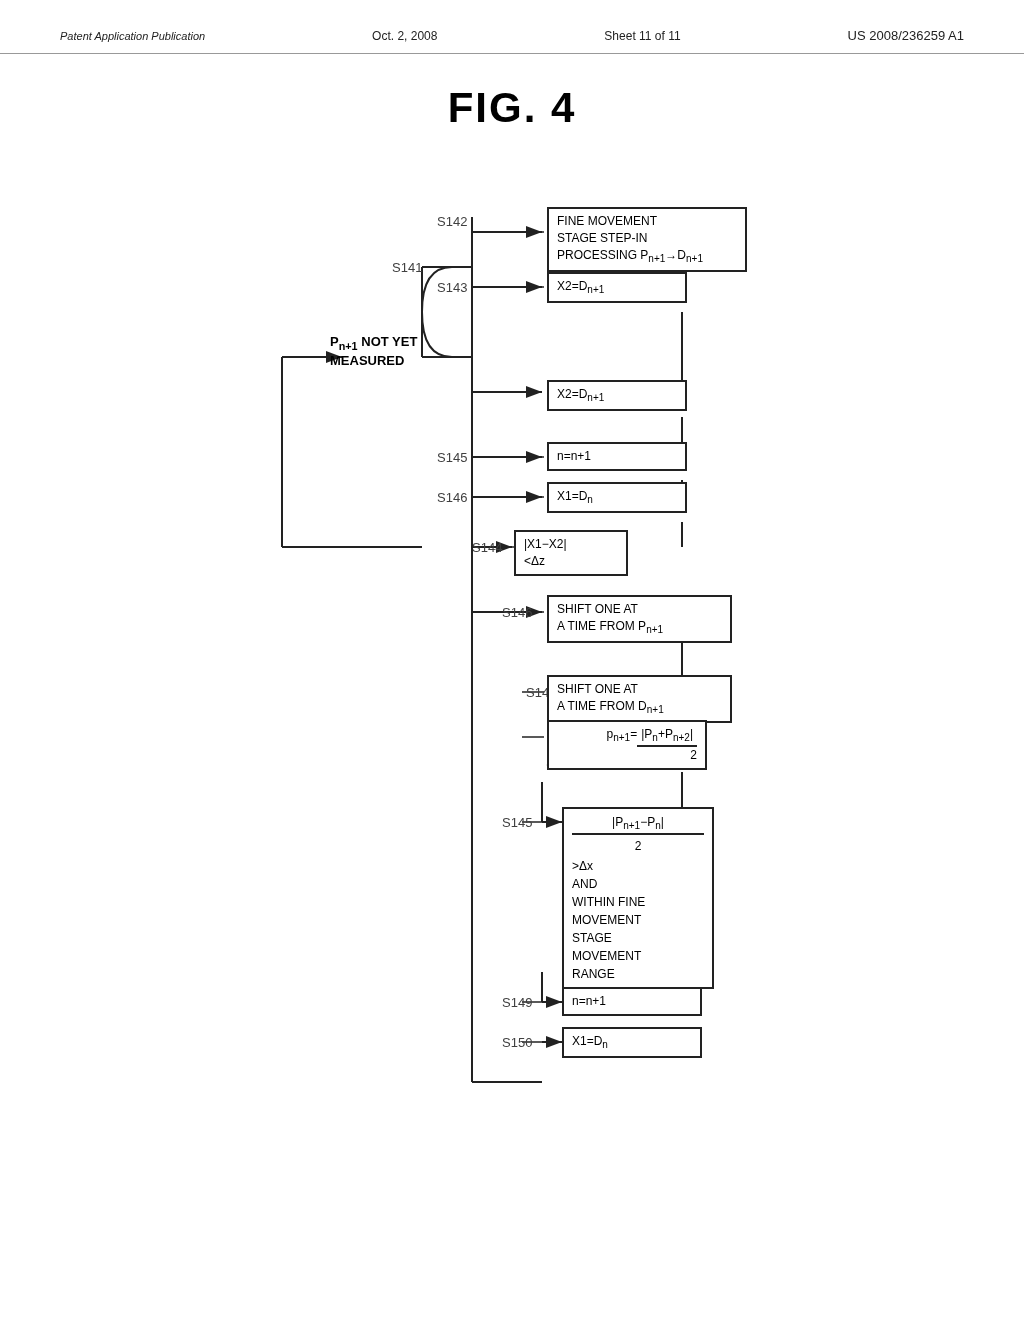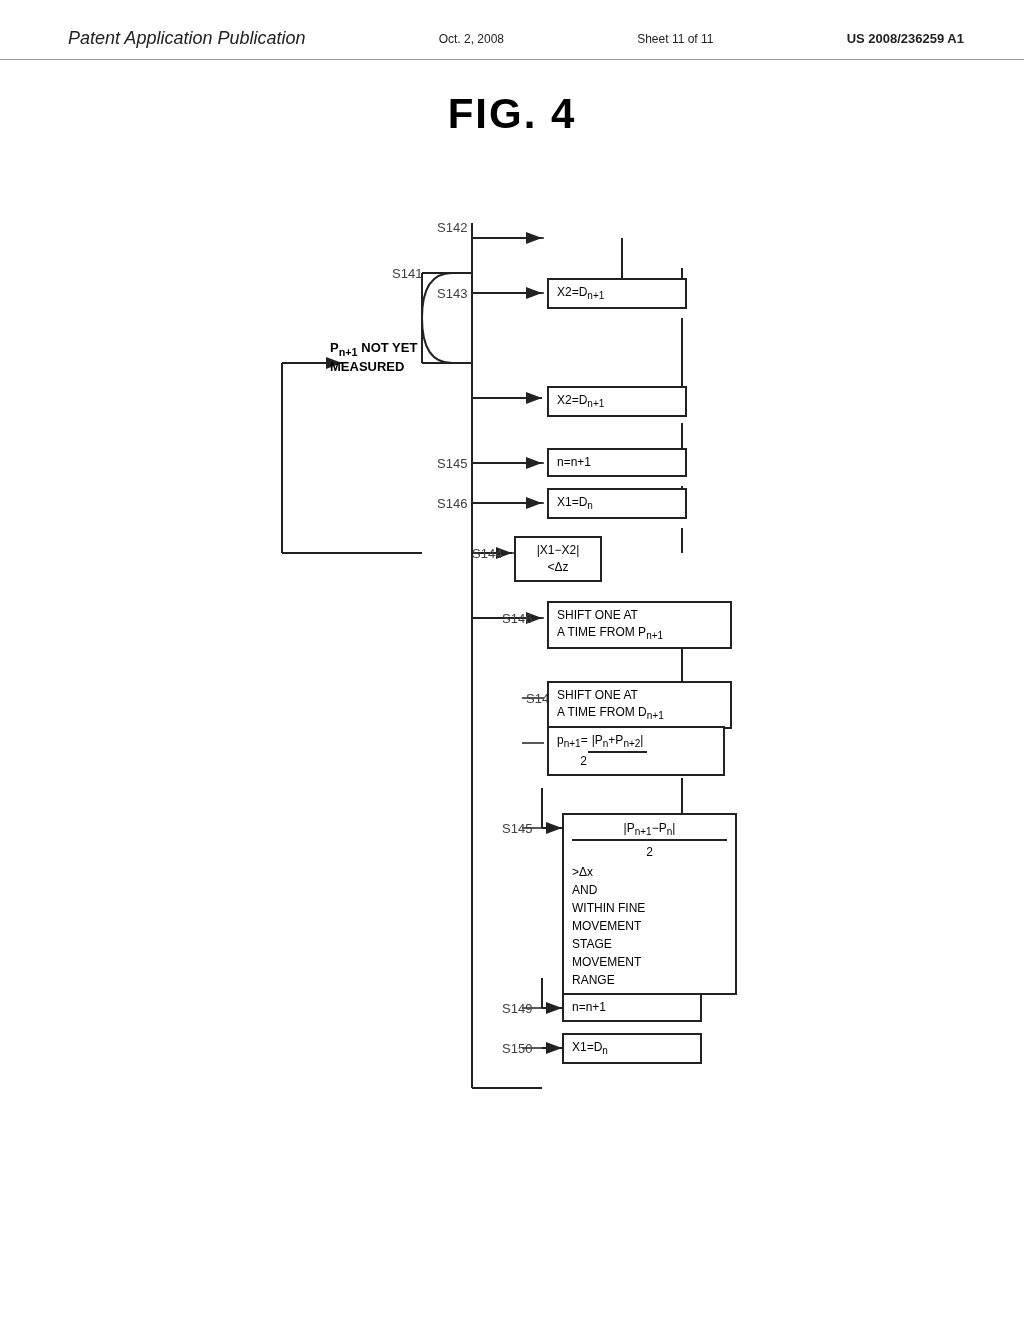--- a/index.html
+++ b/index.html
@@ -20,23 +20,23 @@
     }
     .header {
       display: flex;
       justify-content: space-between;
       align-items: center;
       padding: 28px 60px 10px 60px;
       border-bottom: 1px solid #999;
       font-size: 13px;
       color: #222;
     }
-    .header-left { font-style: italic; font-size: 18px; margin-left: 8px; }
+    .header-left { font-style: italic; font-size: 11px; }
     .header-center { font-size: 12px; }
-    .header-right { font-size: 13px; font-weight: bold; }
+    .header-right { font-size: 13px; }
 
     .fig-title {
       text-align: center;
       font-size: 42px;
       font-weight: bold;
       margin-top: 30px;
       margin-bottom: 40px;
       letter-spacing: 2px;
     }
 
@@ -189,20 +189,23 @@
     <div class="step-label" style="left:355px;top:278px;">S145</div>
     <div class="step-label" style="left:355px;top:318px;">S146</div>
     <div class="step-label" style="left:390px;top:368px;">S144</div>
     <div class="step-label" style="left:420px;top:433px;">S146</div>
     <div class="step-label" style="left:444px;top:513px;">S147</div>
     <div class="step-label" style="left:420px;top:583px;margin-left:44px;">S148</div>
     <div class="step-label" style="left:420px;top:643px;">S145</div>
     <div class="step-label" style="left:420px;top:823px;">S149</div>
     <div class="step-label" style="left:420px;top:863px;">S150</div>
 
+    <div class="box" style="left:465px;top:35px;width:200px;">
+      FINE MOVEMENT<br>STAGE STEP-IN<br>PROCESSING P<sub>n+1</sub>→D<sub>n+1</sub>
+    </div>
 
     <div class="box" style="left:465px;top:100px;width:140px;">
       X2=D<sub>n+1</sub>
     </div>
 
     <div style="position:absolute;left:248px;top:162px;font-size:13px;font-weight:bold;line-height:1.3;">
       P<sub>n+1</sub> NOT YET<br>MEASURED
     </div>
 
     <div class="box" style="left:465px;top:208px;width:140px;">
@@ -210,38 +213,38 @@
     </div>
 
     <div class="box" style="left:465px;top:270px;width:140px;">
       n=n+1
     </div>
 
     <div class="box" style="left:465px;top:310px;width:140px;">
       X1=D<sub>n</sub>
     </div>
 
-    <div class="box" style="left:432px;top:358px;width:88px;text-align:center;">
+    <div class="box" style="left:432px;top:358px;width:114px;">
       |X1−X2|<br>&lt;Δz
     </div>
 
     <div class="box" style="left:465px;top:423px;width:185px;">
       SHIFT ONE AT<br>A TIME FROM P<sub>n+1</sub>
     </div>
 
     <div class="box" style="left:465px;top:503px;width:185px;">
       SHIFT ONE AT<br>A TIME FROM D<sub>n+1</sub>
     </div>
 
-    <div class="box" style="left:465px;top:548px;width:178px;text-align:left;">
+    <div class="box" style="left:465px;top:548px;width:160px;text-align:right;">
       p<sub>n+1</sub>=<span style="border-bottom:2px solid #222;display:inline-block;padding:0 4px;">|P<sub>n</sub>+P<sub>n+2</sub>|</span><br>
       &nbsp;&nbsp;&nbsp;&nbsp;&nbsp;&nbsp;&nbsp;2
     </div>
 
-    <div class="box" style="left:480px;top:635px;width:175px;line-height:1.5;">
+    <div class="box" style="left:480px;top:635px;width:152px;line-height:1.5;">
       <div style="border-bottom:2px solid #222;text-align:center;margin-bottom:2px;">|P<sub>n+1</sub>−P<sub>n</sub>|</div>
       <div style="text-align:center;margin-bottom:2px;">2</div>
       &gt;Δx<br>
       AND<br>
       WITHIN FINE<br>
       MOVEMENT<br>
       STAGE<br>
       MOVEMENT<br>
       RANGE
     </div>

